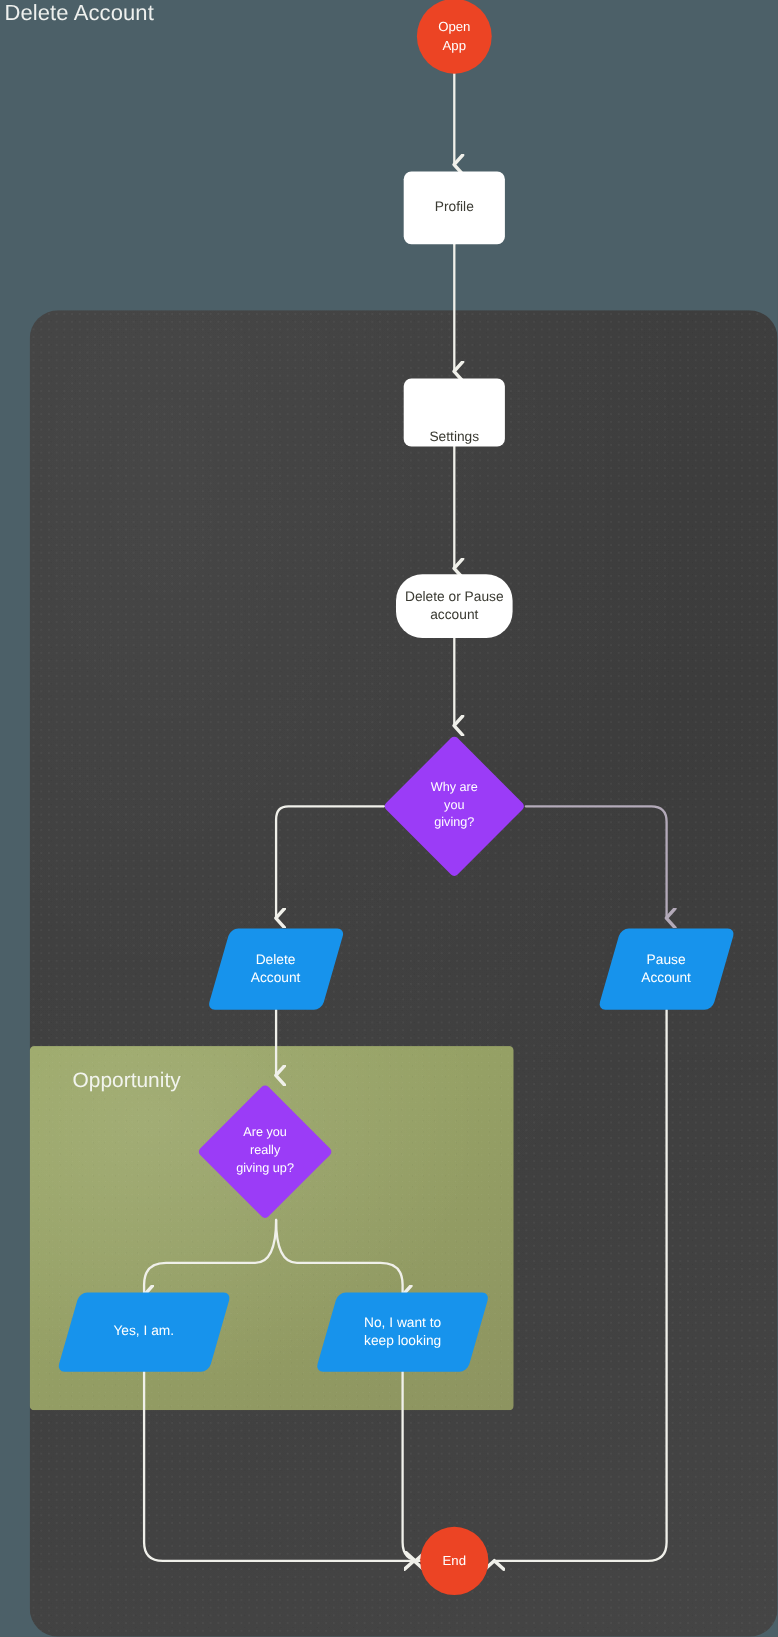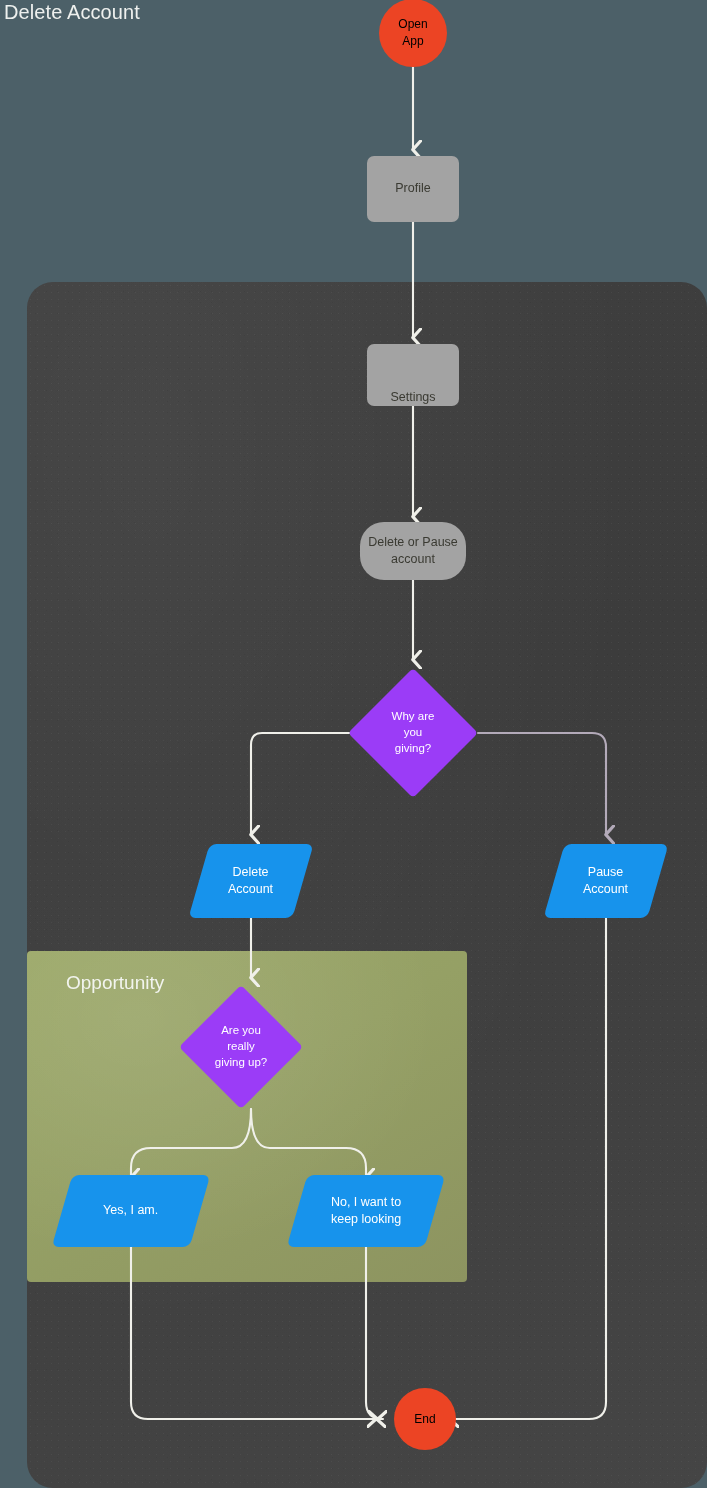--- a/index.html
+++ b/index.html
@@ -119,26 +119,26 @@
     line-height: 1.38;
     white-space: pre-line;
     pointer-events: none;
   }
 
   .node-terminal {
     border-radius: 50%;
     background: #ec4424;
   }
   .node-terminal .label {
-    color: #000000;
+    color: #ffffff;
     font-size: 12px;
   }
 
   .node-process {
-    background: #a3a3a3;
+    background: #ffffff;
     border-radius: 7px;
   }
   .node-process .label {
     color: #3a3a32;
     font-size: 12.5px;
   }
 
   .node-decision {
     background: transparent;
   }
@@ -269,17 +269,17 @@
 
   <div class="node node-io skew-left" style="left:62px; top:1175px; width:138px; height:72px;">
     <span class="label">Yes, I am.</span>
   </div>
 
   <div class="node node-io skew-left" style="left:297px; top:1175px; width:138px; height:72px;">
     <span class="label">No, I want to
 keep looking</span>
   </div>
 
-  <div class="node node-terminal" style="left:394px; top:1388px; width:62px; height:62px;">
+  <div class="node node-terminal" style="left:382px; top:1388px; width:62px; height:62px;">
     <span class="label">End</span>
   </div>
 
 </div>
 
 </body></html>

